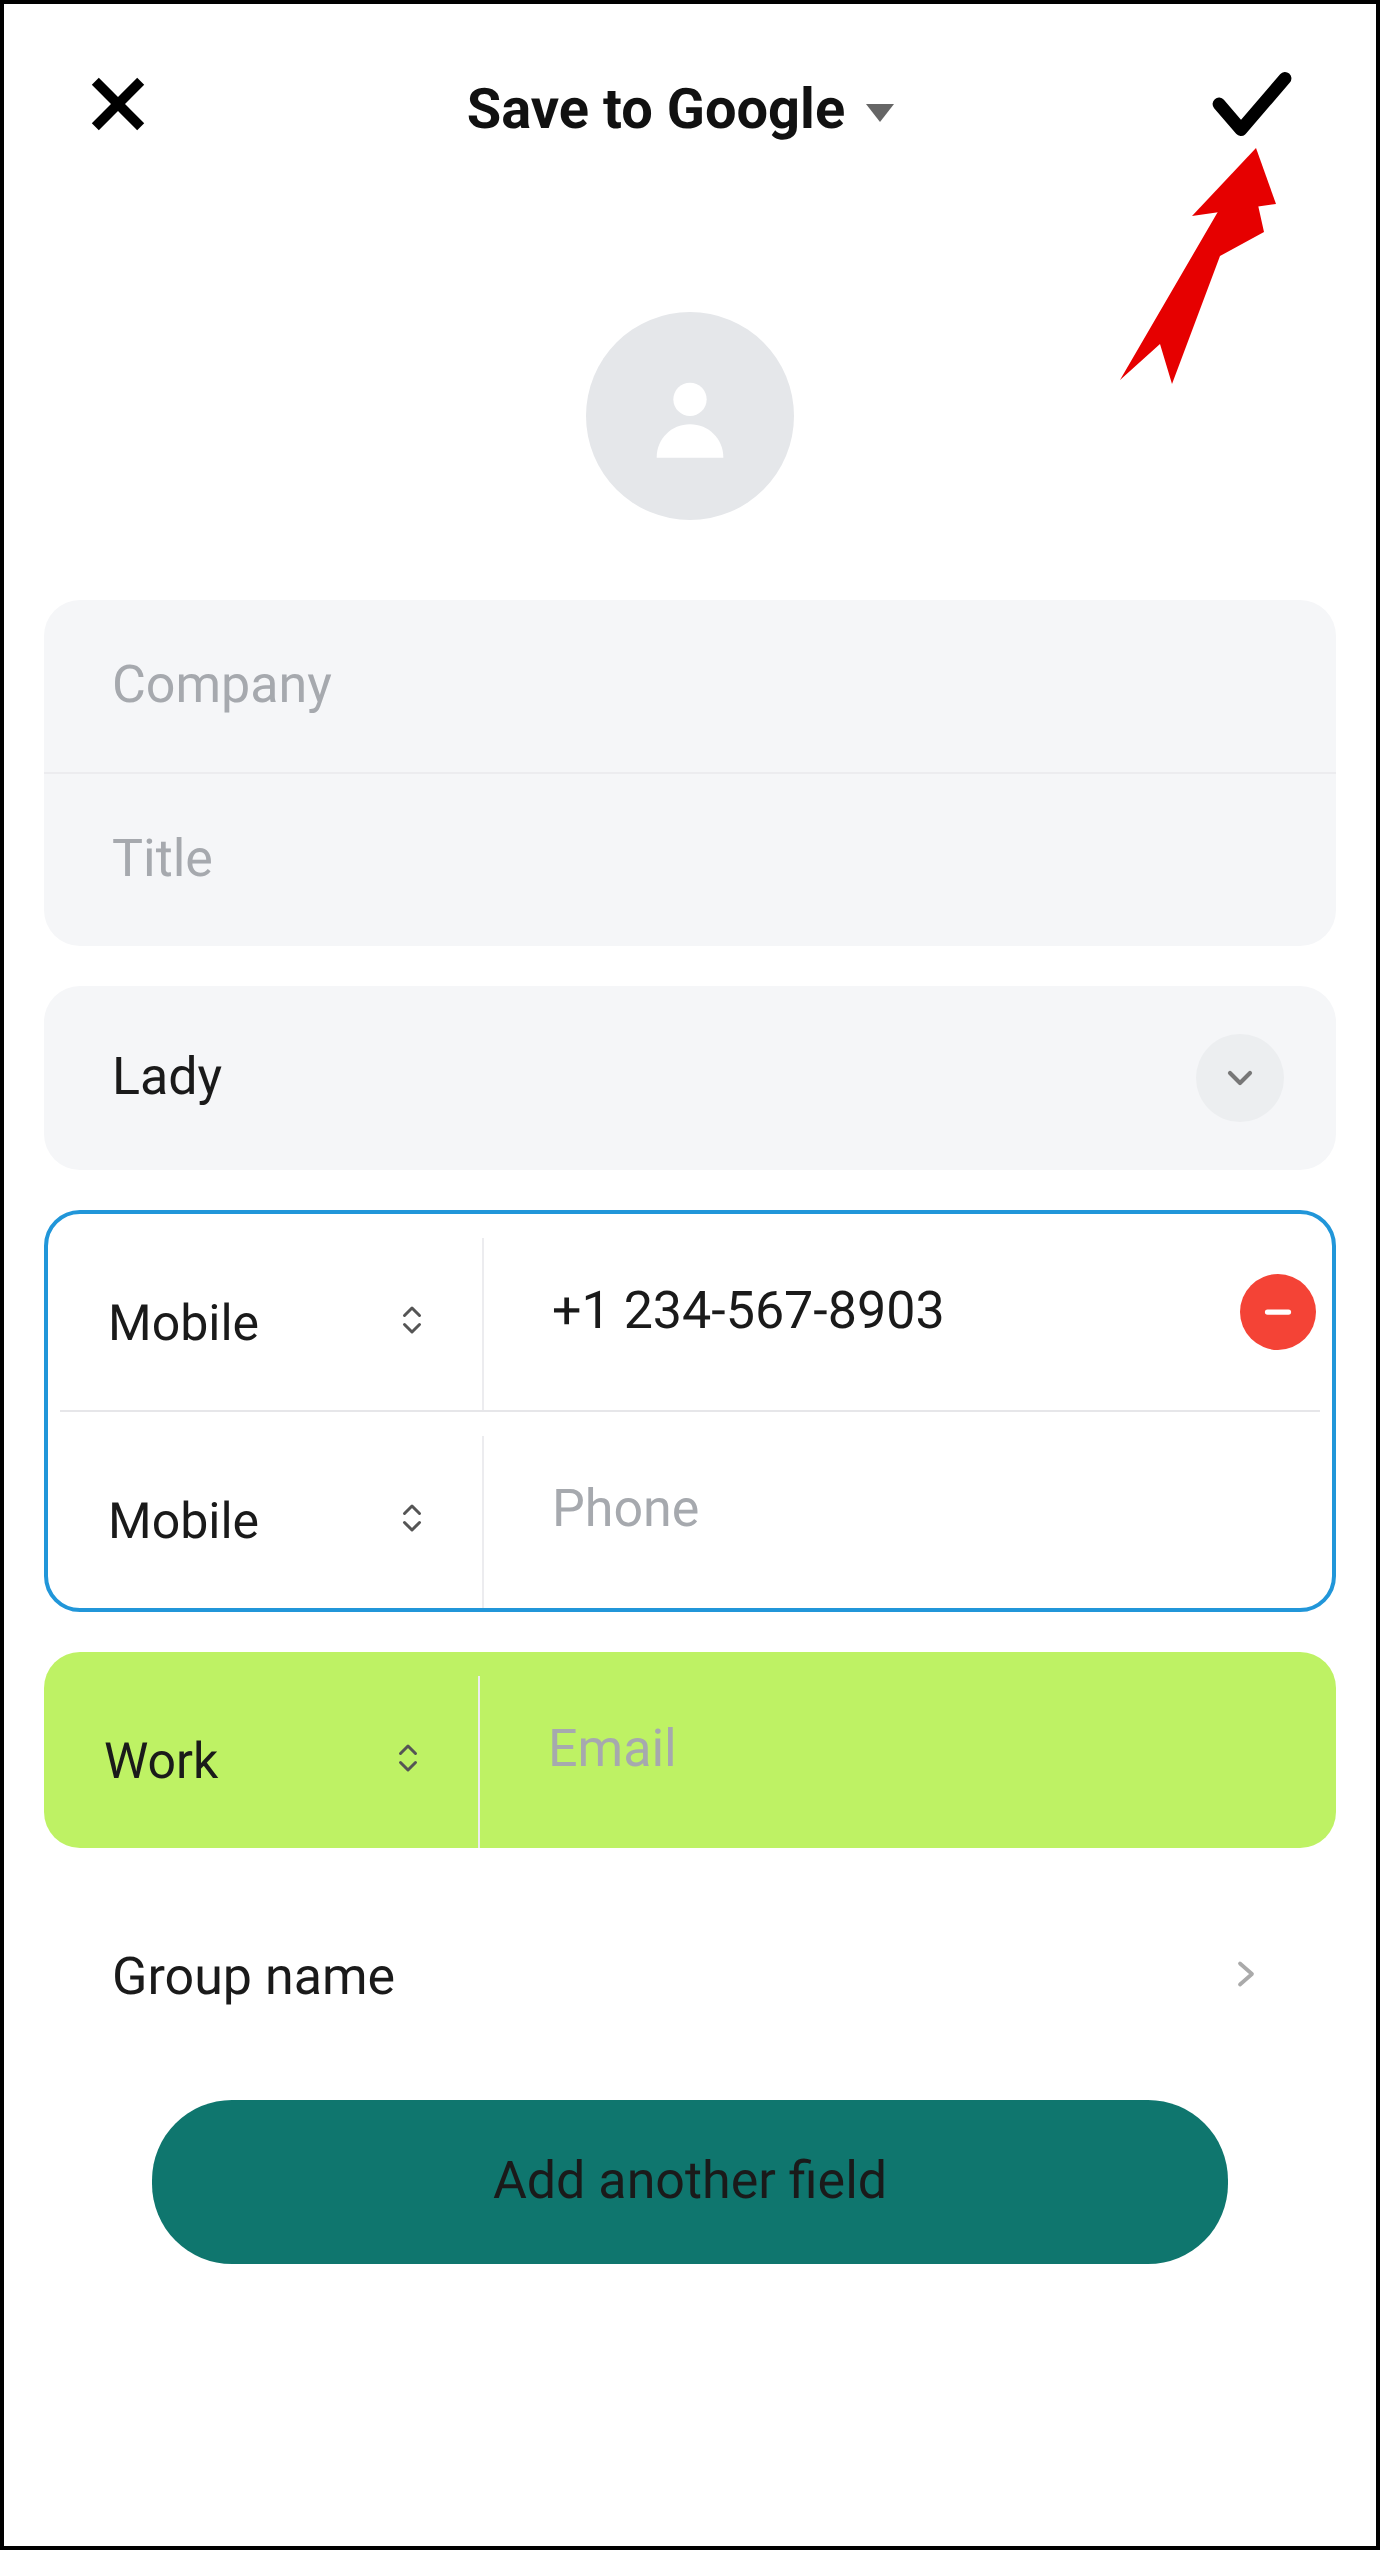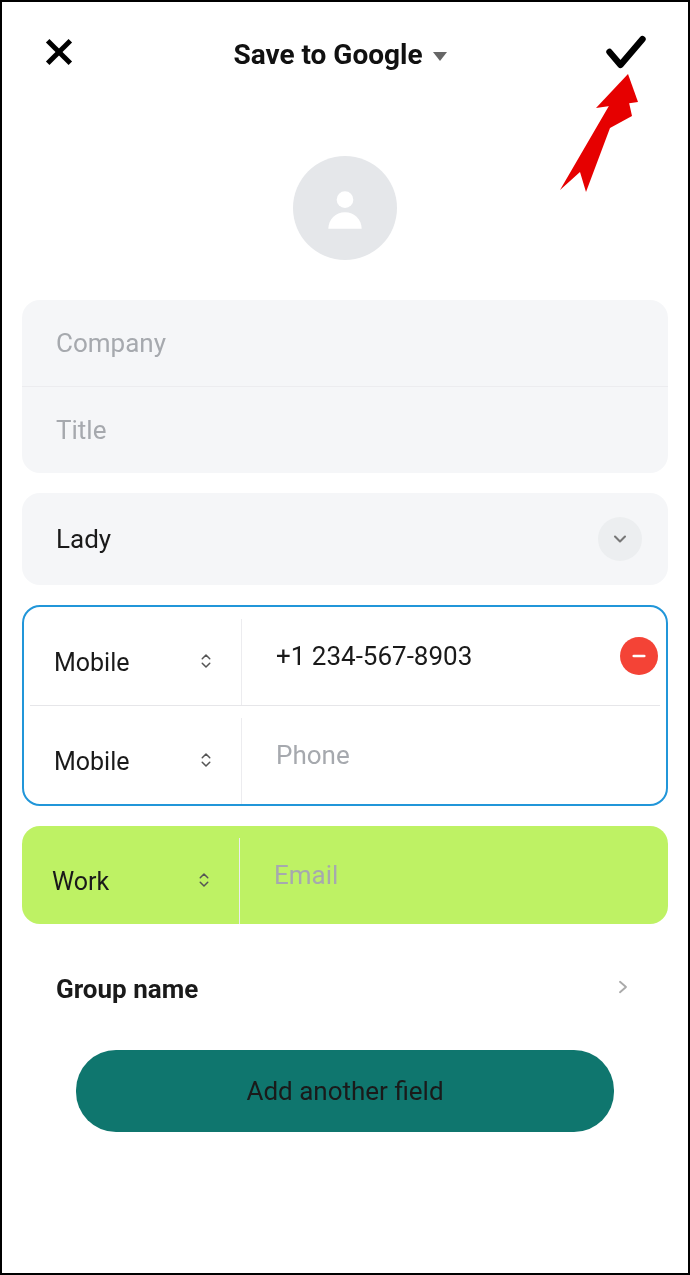--- a/index.html
+++ b/index.html
@@ -207,21 +207,20 @@
       border-radius: 18px;
       margin-bottom: 40px;
       overflow: hidden;
     }
     .group-row {
       display: flex;
       align-items: center;
       justify-content: space-between;
       padding: 10px 36px 10px 34px;
       margin-bottom: 36px;
-      font-weight: bold;
     }
     .group-label {
       font-size: 26px;
       color: #1a1a1a;
     }
     .chevron-right svg {
       width: 18px;
       height: 18px;
       stroke: #aaa;
       stroke-width: 2.5;

